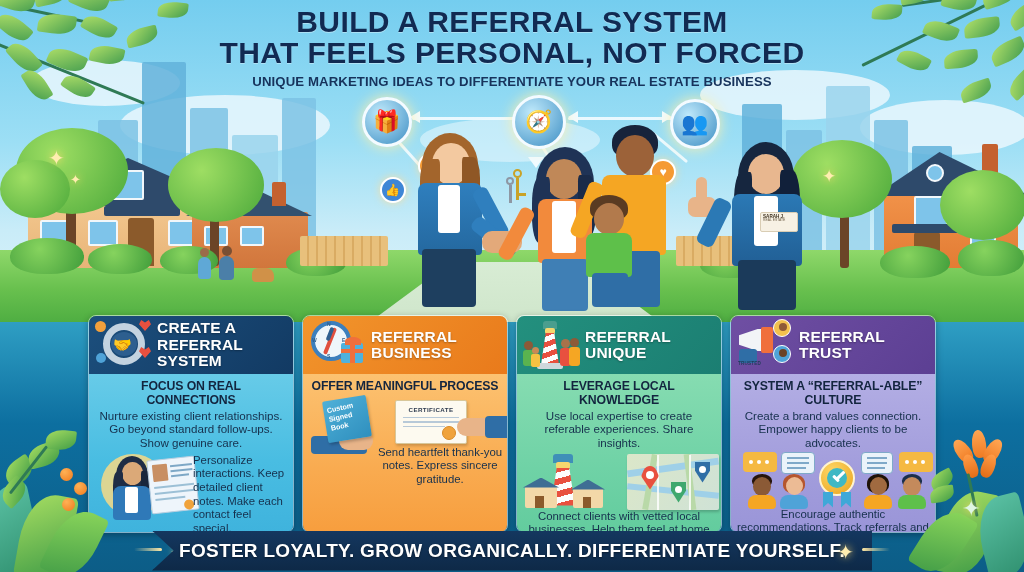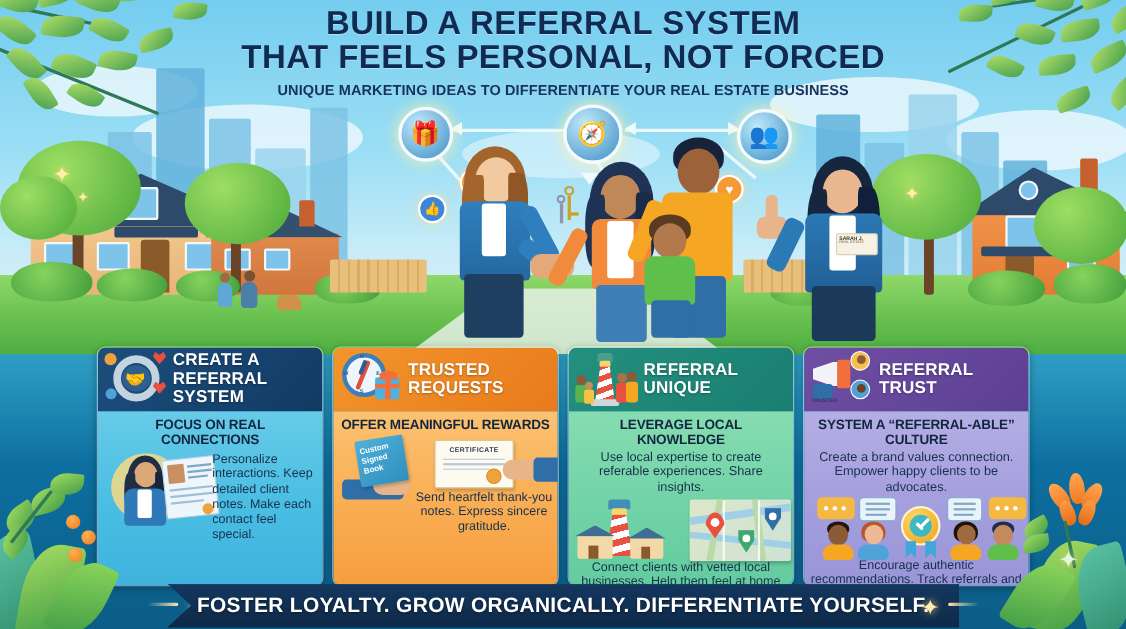--- a/index.html
+++ b/index.html
@@ -433,20 +433,21 @@
           <span style="position:relative;font-size:15px;">🤝</span>
           <div style="position:absolute;left:0px;top:2px;width:11px;height:11px;border-radius:50%;background:#f2a03c;"></div>
           <div style="position:absolute;left:44px;top:1px;width:12px;height:11px;background:#e8503f;clip-path:polygon(50% 100%,0 38%,18% 0,50% 22%,82% 0,100% 38%);"></div>
           <div style="position:absolute;left:44px;top:28px;width:12px;height:11px;background:#e8503f;clip-path:polygon(50% 100%,0 38%,18% 0,50% 22%,82% 0,100% 38%);"></div>
           <div style="position:absolute;left:1px;top:34px;width:10px;height:10px;border-radius:50%;background:#4fa3d8;"></div>
         </div>
         <div class="p-title">CREATE A REFERRAL SYSTEM</div>
       </div>
       <div class="p-body-area">
         <div class="p-sub">FOCUS ON REAL CONNECTIONS</div>
+        <div class="p-desc">Nurture existing client relationships. Go beyond standard follow-ups. Show genuine care.</div>
         <div class="p-art">
           <div style="position:absolute;left:6px;top:2px;width:64px;height:62px;border-radius:50%;background:#f7d985;opacity:.85;"></div>
 
           <div style="position:absolute;left:14px;top:4px;width:46px;height:62px;">
             <div class="p-hair" style="left:7px;top:0;width:32px;height:40px;background:#1f2d45;"></div>
             <div class="p-head" style="left:13px;top:6px;width:21px;height:23px;background:#dba978;"></div>
             <div class="p-hair" style="left:4px;top:16px;width:10px;height:34px;background:#1f2d45;border-radius:40% 10% 50% 40%;"></div>
             <div class="p-hair" style="left:32px;top:15px;width:10px;height:32px;background:#18263c;border-radius:10% 40% 40% 50%;"></div>
             <div class="p-body" style="left:4px;top:30px;width:38px;height:34px;background:#2f79b8;"></div>
             <div style="position:absolute;left:16px;top:31px;width:13px;height:26px;background:#fff;border-radius:2px;"></div>
@@ -475,24 +476,24 @@
           <div style="position:absolute;left:19px;top:8px;width:4px;height:14px;background:#2f5f8f;transform:rotate(22deg);border-radius:2px;"></div>
           <div style="position:absolute;left:18px;top:2px;font-size:5px;font-weight:bold;color:#2f5f8f;">N</div>
           <div style="position:absolute;left:18px;top:34px;font-size:5px;font-weight:bold;color:#2f5f8f;">S</div>
           <div style="position:absolute;left:3px;top:18px;font-size:5px;font-weight:bold;color:#2f5f8f;">W</div>
           <div style="position:absolute;left:33px;top:18px;font-size:5px;font-weight:bold;color:#2f5f8f;">E</div>
           <div style="position:absolute;left:32px;top:24px;width:22px;height:20px;background:#4fb2dd;border-radius:2px;"></div>
           <div style="position:absolute;left:41px;top:24px;width:5px;height:20px;background:#f06f3c;"></div>
           <div style="position:absolute;left:32px;top:30px;width:22px;height:4px;background:#f06f3c;"></div>
           <div style="position:absolute;left:36px;top:18px;width:16px;height:8px;background:#f06f3c;border-radius:50% 50% 0 0;"></div>
         </div>
-        <div class="p-title">TRUSTED REQUESTS</div>
+        <div class="p-title">REFERRAL BUSINESS</div>
       </div>
       <div class="p-body-area">
-        <div class="p-sub">OFFER MEANINGFUL REWARDS</div>
+        <div class="p-sub">OFFER MEANINGFUL PROCESS</div>
         <div class="p-art">
 
           <div style="position:absolute;left:2px;top:40px;width:56px;height:18px;background:#2f6ea6;border-radius:4px;"></div>
           <div style="position:absolute;left:30px;top:36px;width:34px;height:18px;background:#e8b489;border-radius:9px;"></div>
           <div style="position:absolute;left:16px;top:2px;width:44px;height:42px;background:linear-gradient(150deg,#4fb0d8,#2f8fbe);border-radius:2px;transform:rotate(-9deg);box-shadow:1px 2px 3px rgba(0,0,0,.22);">
             <div style="font-size:7.2px;color:#fff;font-weight:bold;padding:5px 4px;line-height:1.22;transform:rotate(-4deg);">Custom Signed Book</div>
           </div>
 
           <div style="position:absolute;left:86px;top:4px;width:72px;height:44px;background:#fdfaf0;border:1.5px solid #d8c79a;border-radius:2px;box-shadow:1px 2px 3px rgba(0,0,0,.18);">
             <div style="font-size:6.2px;font-weight:bold;color:#2d3a4e;text-align:center;margin-top:5px;letter-spacing:.4px;">CERTIFICATE</div>

